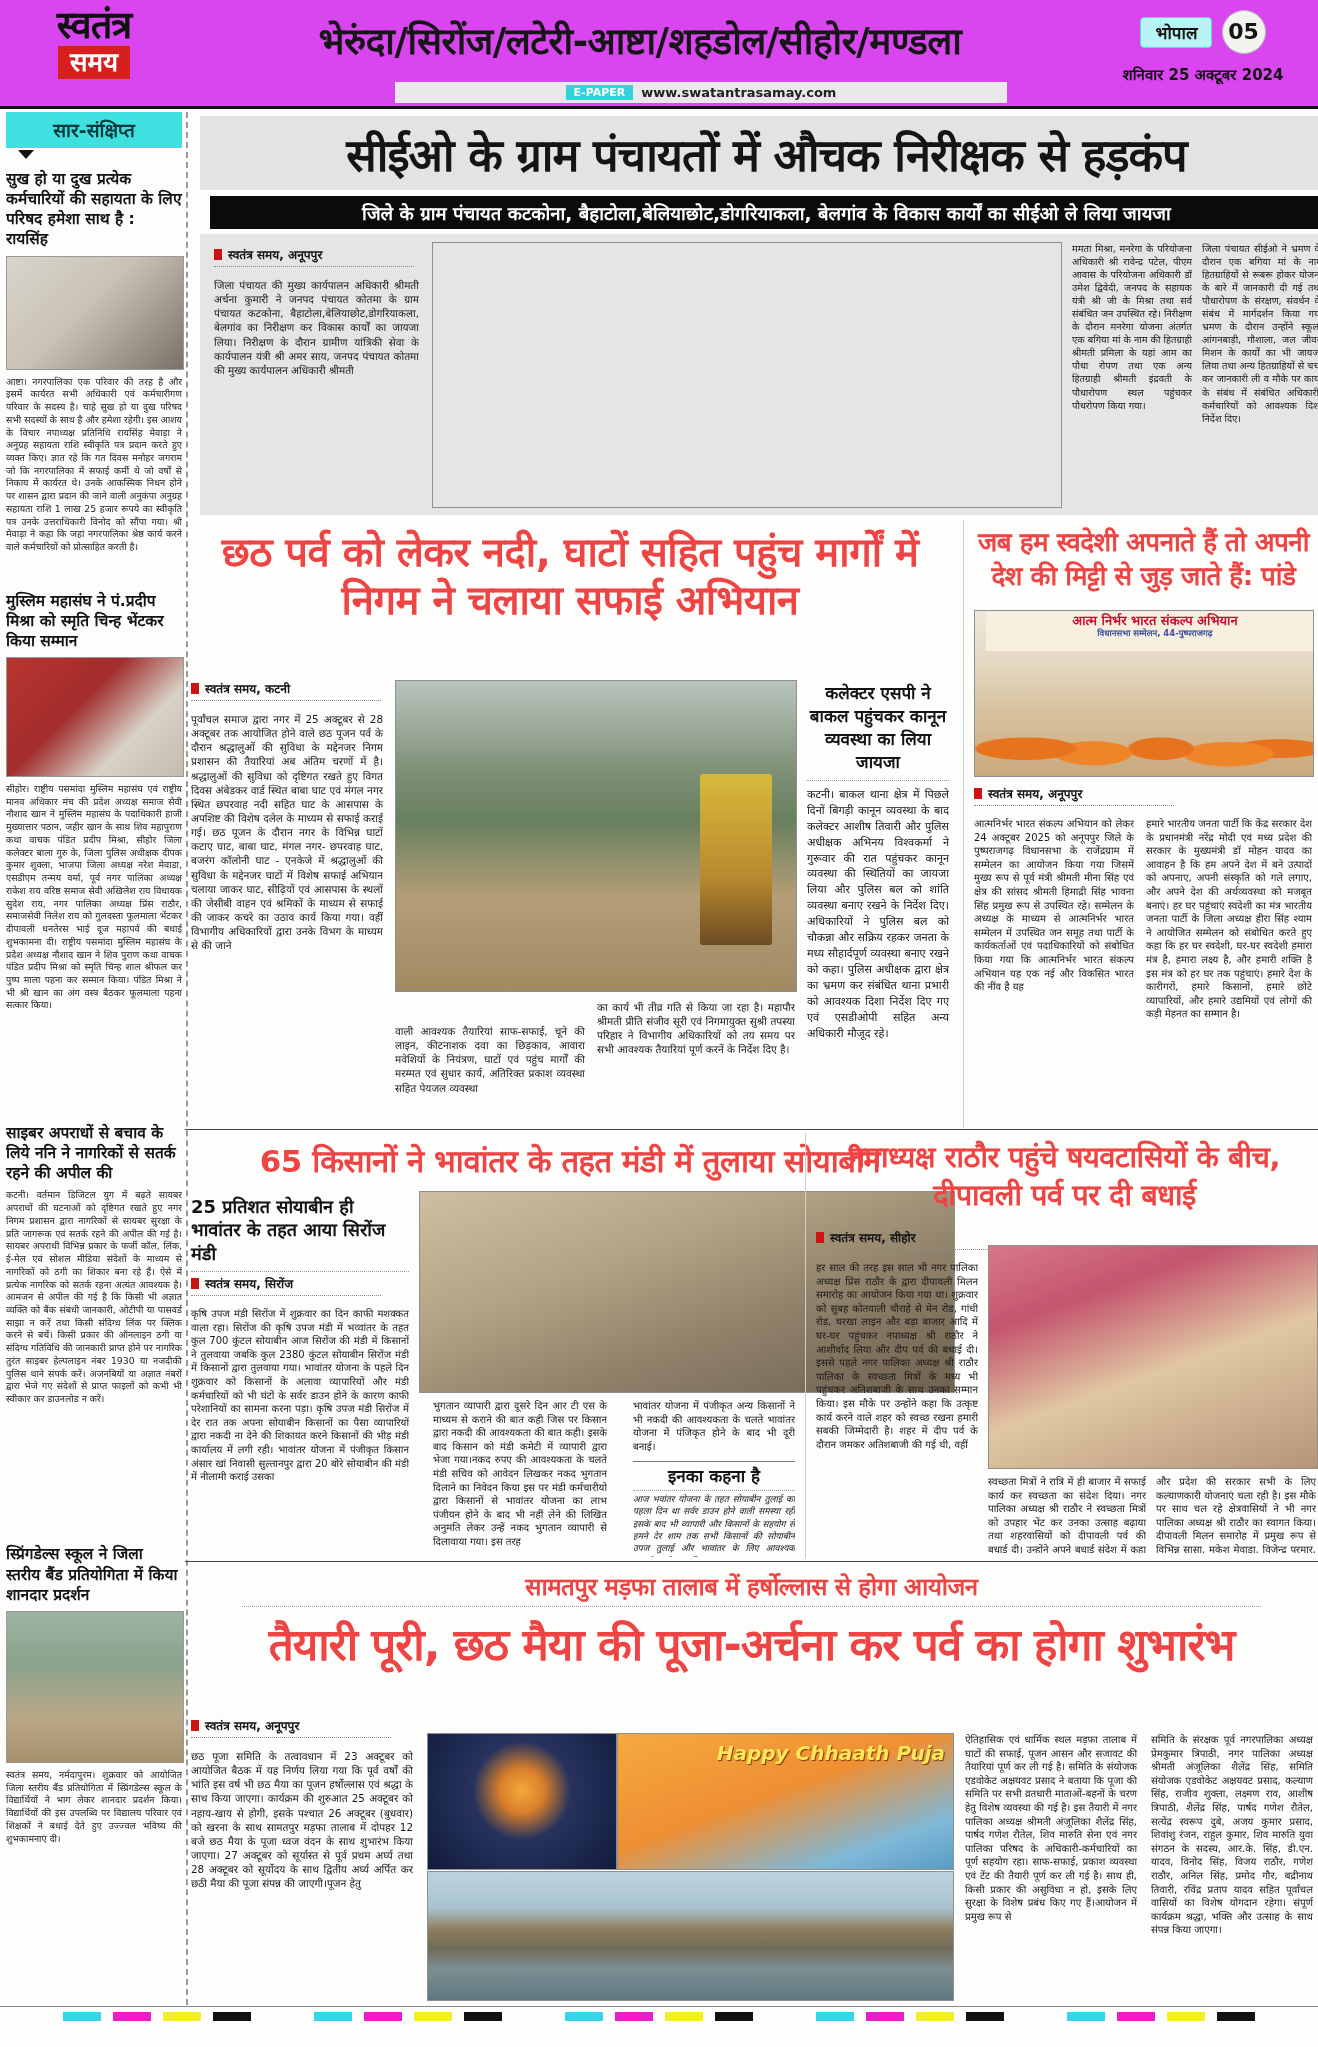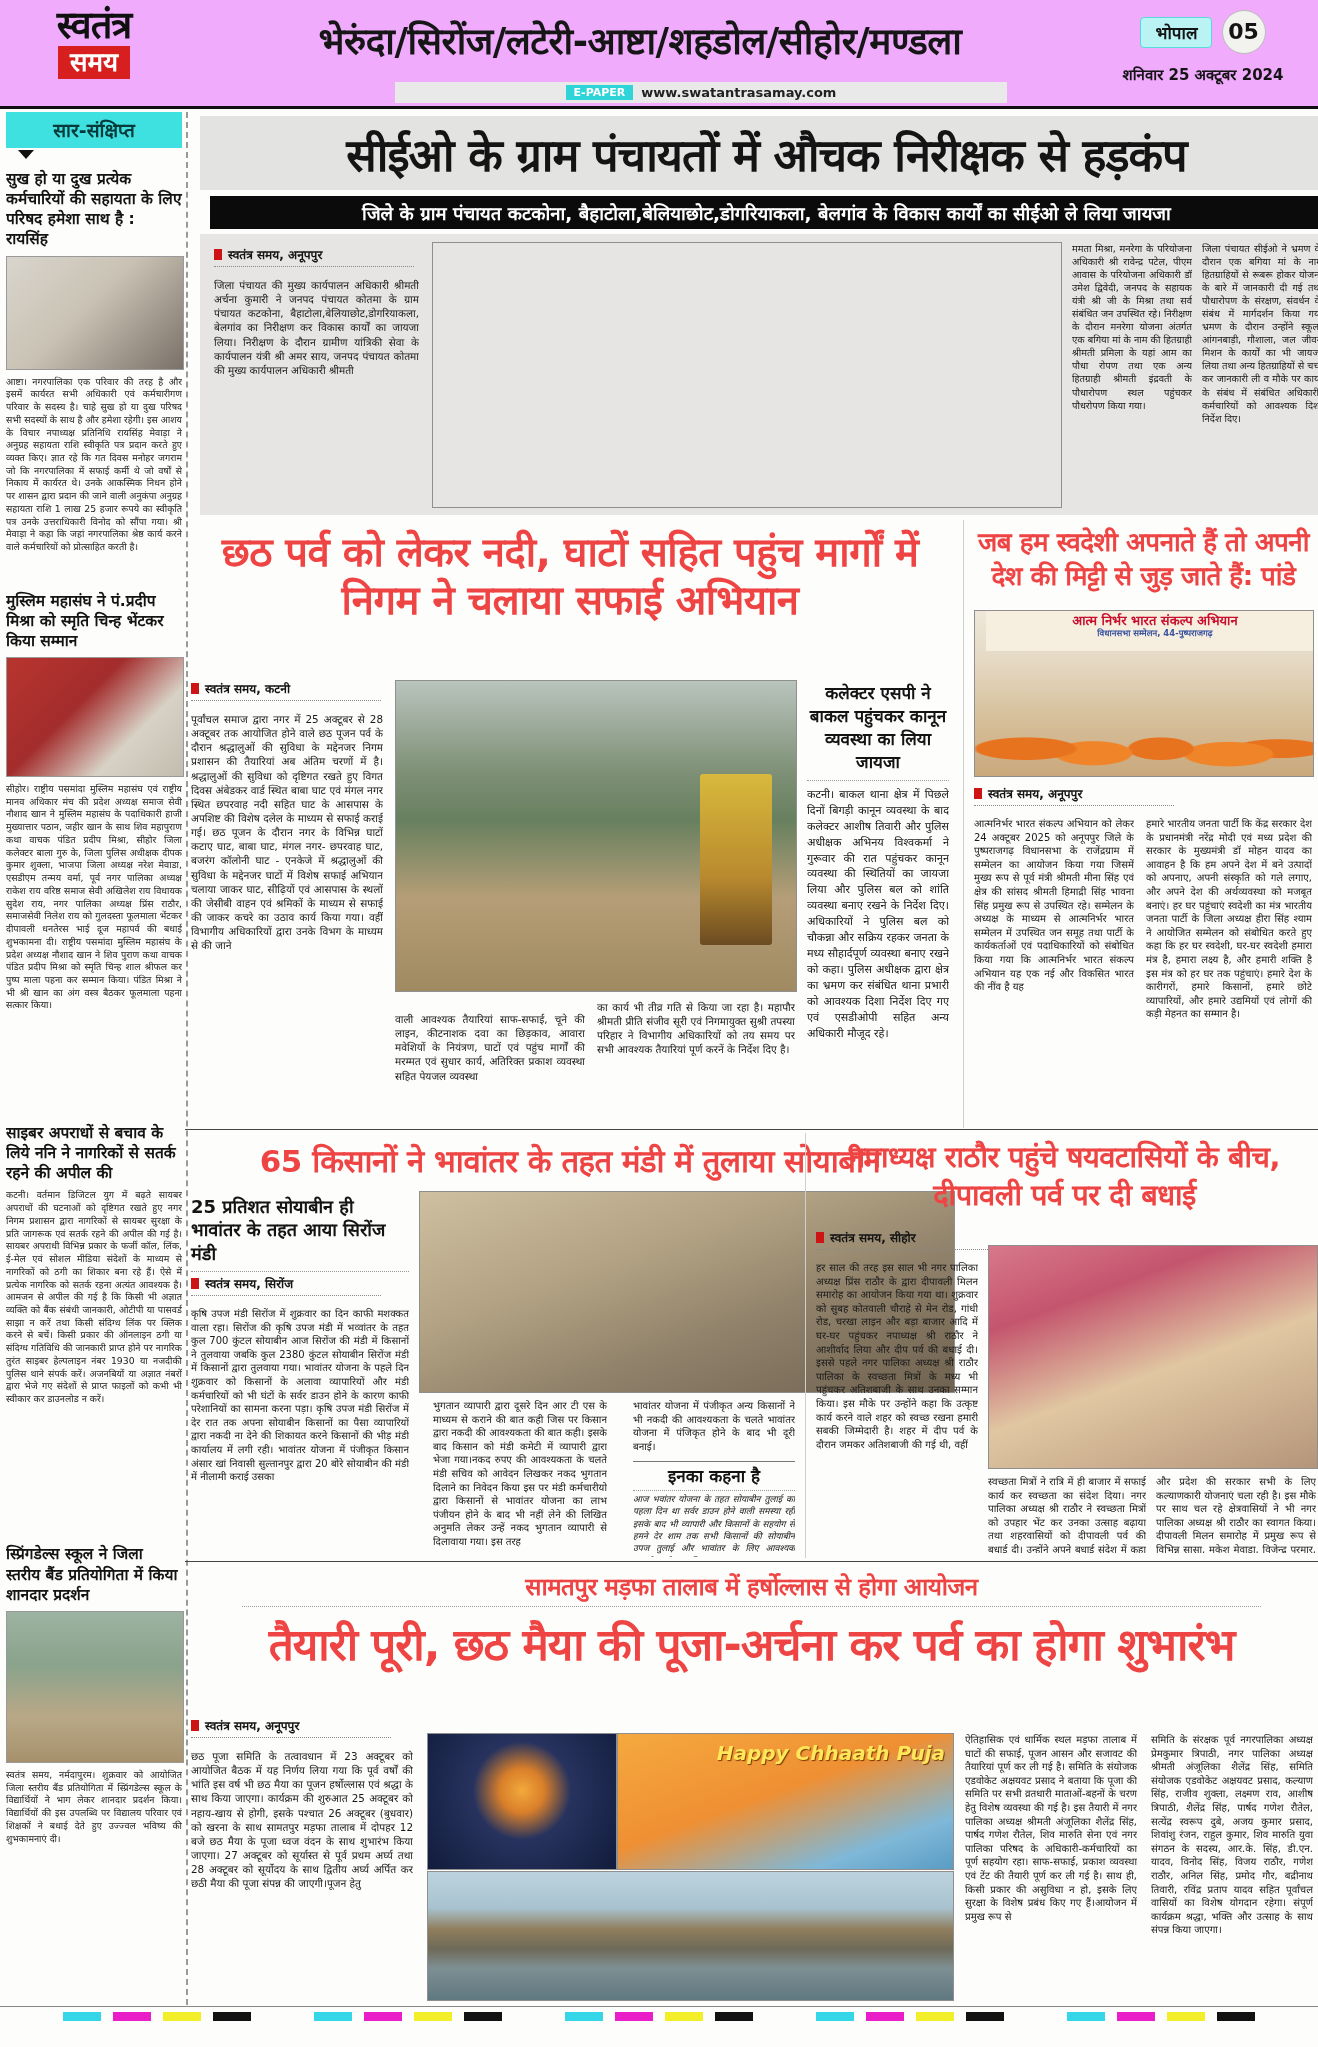--- a/index.html
+++ b/index.html
@@ -1,19 +1,19 @@
 <!DOCTYPE html>
 <html><head>
 <meta charset="utf-8">
 <style>
   html,body{margin:0;padding:0;background:#f6f6f4;}
   body{font-family:"DejaVu Sans","Liberation Sans",sans-serif;color:#141414;}
   .page{position:relative;width:1318px;height:2047px;background:#fdfdfb;margin:0 auto;overflow:hidden;}
   
-  .masthead{position:absolute;left:0;top:0;width:1318px;height:106px;border-bottom:3px solid #101010;background:#f0abfc;}
+  .masthead{position:absolute;left:0;top:0;width:1318px;height:106px;border-bottom:3px solid #101010;background:#d946ef;}
   .logo{position:absolute;left:14px;top:6px;width:160px;text-align:center;}
   .logo-top{font-size:38px;font-weight:800;letter-spacing:-1px;color:#101010;line-height:1.05;}
   .logo-bottom{display:inline-block;background:#d81f1f;color:#fff;font-weight:800;font-size:26px;padding:1px 12px;line-height:1.2;}
   .regions{position:absolute;left:205px;top:14px;width:870px;text-align:center;font-size:37px;font-weight:800;color:#161616;letter-spacing:-0.5px;}
   .epaper-bar{position:absolute;left:395px;top:82px;width:612px;height:21px;background:#e9e9e9;display:flex;align-items:center;justify-content:center;gap:8px;font-size:13px;}
   .epaper-chip{background:#2fd4d8;color:#fff;font-weight:700;font-size:11px;padding:1px 8px;}
   .site{font-weight:700;color:#222;}
   .mast-right{position:absolute;right:10px;top:10px;width:210px;text-align:center;}
   .city-pill{display:inline-block;background:#b9f3f3;border:1px solid #57d9d9;border-radius:4px;font-weight:800;font-size:17px;padding:3px 14px;vertical-align:middle;}
   .pageno{display:inline-block;background:#f2f2ee;border:1px solid #bbb;border-radius:50%;width:42px;height:42px;line-height:42px;font-weight:800;font-size:22px;vertical-align:middle;margin-left:4px;}
@@ -137,21 +137,21 @@
 
   <div class="art" style="left:185px;top:520px;width:770px;height:608px">
     <div class="h-center" style="font-size:40px;line-height:1.2;padding:8px 4px 6px 4px">छठ पर्व को लेकर नदी, घाटों सहित पहुंच मार्गों में निगम ने चलाया सफाई अभियान</div>
     <div class="byline" style="position:absolute;left:6px;top:160px;width:190px">
       <span class="sq"></span><span>स्वतंत्र समय, कटनी</span>
     </div>
     <div class="txt" style="position:absolute;left:6px;top:192px;width:192px;height:410px">पूर्वांचल समाज द्वारा नगर में 25 अक्टूबर से 28 अक्टूबर तक आयोजित होने वाले छठ पूजन पर्व के दौरान श्रद्धालुओं की सुविधा के मद्देनजर निगम प्रशासन की तैयारियां अब अंतिम चरणों में है। श्रद्धालुओं की सुविधा को दृष्टिगत रखते हुए विगत दिवस अंबेडकर वार्ड स्थित बाबा घाट एवं मंगल नगर स्थित छपरवाह नदी सहित घाट के आसपास के अपशिष्ट की विशेष दलेल के माध्यम से सफाई कराई गई। छठ पूजन के दौरान नगर के विभिन्न घाटों कटाए घाट, बाबा घाट, मंगल नगर- छपरवाह घाट, बजरंग कॉलोनी घाट - एनकेजे में श्रद्धालुओं की सुविधा के मद्देनजर घाटों में विशेष सफाई अभियान चलाया जाकर घाट, सीढ़ियों एवं आसपास के स्थलों की जेसीबी वाहन एवं श्रमिकों के माध्यम से सफाई की जाकर कचरे का उठाव कार्य किया गया। वहीं विभागीय अधिकारियों द्वारा उनके विभग के माध्यम से की जाने</div>
     <div class="photo ph-clean" style="position:absolute;left:210px;top:160px;width:400px;height:310px">
       <div class="ph-truck"></div>
     </div>
-    <div class="txt" style="position:absolute;left:210px;top:492px;width:190px;height:122px">वाली आवश्यक तैयारियां साफ-सफाई, चूने की लाइन, कीटनाशक दवा का छिड़काव, आवारा मवेशियों के नियंत्रण, घाटों एवं पहुंच मार्गों की मरम्मत एवं सुधार कार्य, अतिरिक्त प्रकाश व्यवस्था सहित पेयजल व्यवस्था</div>
+    <div class="txt" style="position:absolute;left:210px;top:504px;width:190px;height:122px">वाली आवश्यक तैयारियां साफ-सफाई, चूने की लाइन, कीटनाशक दवा का छिड़काव, आवारा मवेशियों के नियंत्रण, घाटों एवं पहुंच मार्गों की मरम्मत एवं सुधार कार्य, अतिरिक्त प्रकाश व्यवस्था सहित पेयजल व्यवस्था</div>
     <div class="txt" style="position:absolute;left:412px;top:480px;width:198px;height:122px">का कार्य भी तीव्र गति से किया जा रहा है। महापौर श्रीमती प्रीति संजीव सूरी एवं निगमायुक्त सुश्री तपस्या परिहार ने विभागीय अधिकारियों को तय समय पर सभी आवश्यक तैयारियां पूर्ण करनें के निर्देश दिए है।</div>
     <div style="position:absolute;left:622px;top:162px;width:142px;height:444px;overflow:hidden">
       <div class="inset-title">कलेक्टर एसपी ने बाकल पहुंचकर कानून व्यवस्था का लिया जायजा</div>
       <div class="inset-body">कटनी। बाकल थाना क्षेत्र में पिछले दिनों बिगड़ी कानून व्यवस्था के बाद कलेक्टर आशीष तिवारी और पुलिस अधीक्षक अभिनय विश्वकर्मा ने गुरूवार की रात पहुंचकर कानून व्यवस्था की स्थितियों का जायजा लिया और पुलिस बल को शांति व्यवस्था बनाए रखने के निर्देश दिए। अधिकारियों ने पुलिस बल को चौकन्ना और सक्रिय रहकर जनता के मध्य सौहार्दपूर्ण व्यवस्था बनाए रखने को कहा। पुलिस अधीक्षक द्वारा क्षेत्र का भ्रमण कर संबंधित थाना प्रभारी को आवश्यक दिशा निर्देश दिए गए एवं एसडीओपी सहित अन्य अधिकारी मौजूद रहे।</div>
     </div>
   </div>
 
   <div class="art" style="left:963px;top:520px;width:355px;height:608px;border-left:1px solid #cfcfcb;padding-left:0">
     <div class="h-center" style="font-size:26px;line-height:1.3;padding:6px 6px 4px 10px">जब हम स्वदेशी अपनाते हैं तो अपनी देश की मिट्टी से जुड़ जाते हैं: पांडे</div>
     <div class="photo ph-bjp" style="position:absolute;left:10px;top:90px;width:338px;height:165px">

